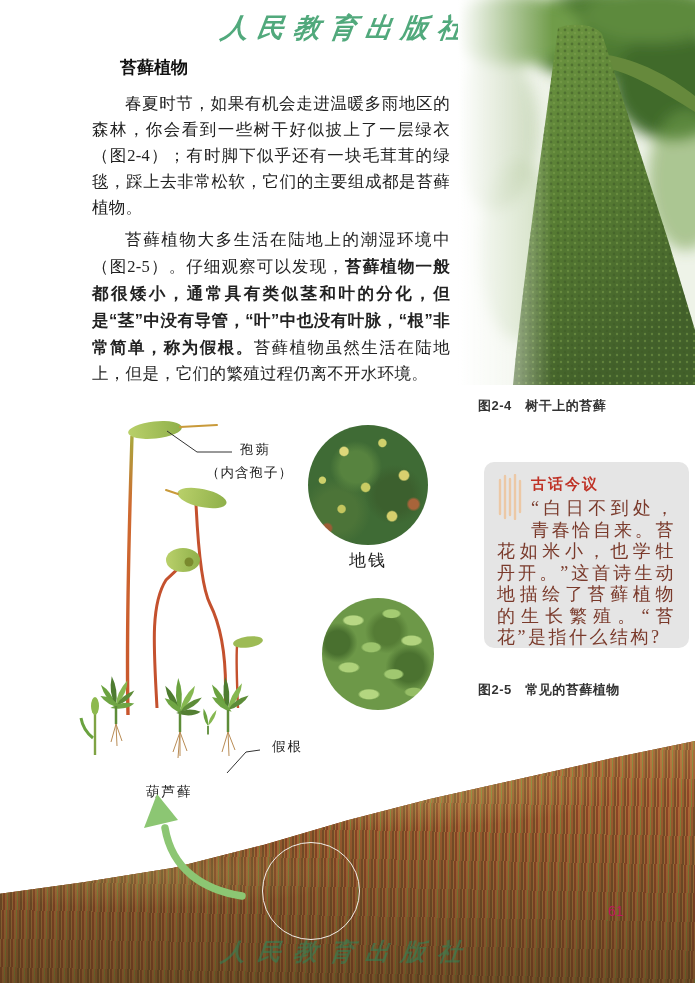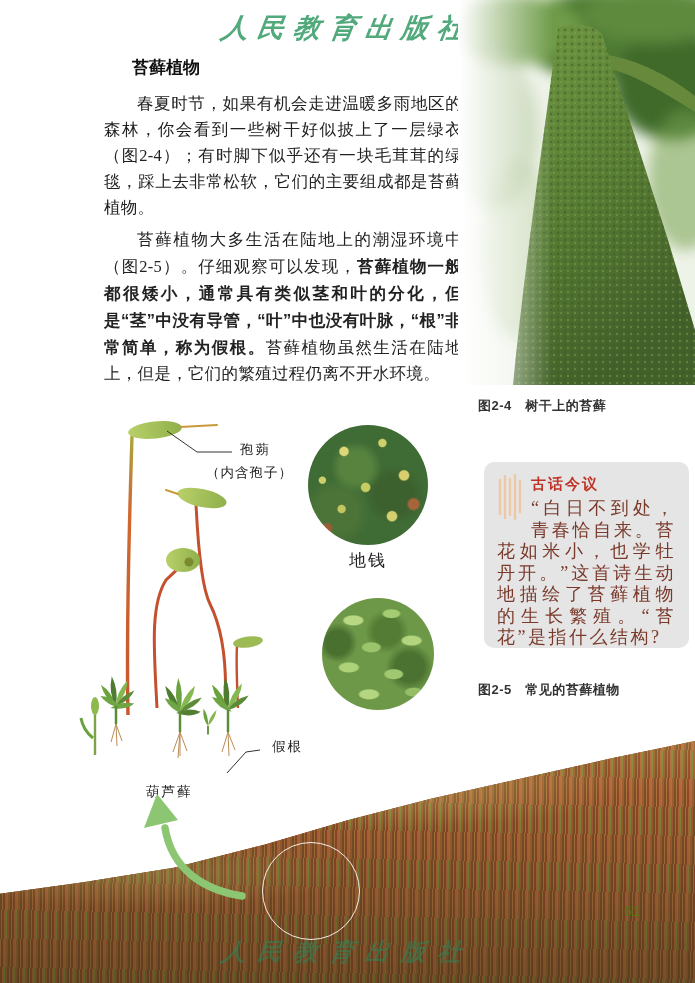--- a/index.html
+++ b/index.html
@@ -7,21 +7,21 @@
        font-family:"Liberation Serif","DejaVu Serif",serif;color:#222;}
   .page{position:relative;width:695px;height:983px;background:#fff;}
 
   
   .logo{position:absolute;left:0;top:10px;width:695px;text-align:center;
         font-family:"DejaVu Serif",serif;font-style:italic;font-weight:700;
         font-size:27px;color:#3fa06e;letter-spacing:9px;transform:skewX(-8deg);
         opacity:.9;}
 
   
-  .textcol{position:absolute;left:92px;top:56px;width:358px;margin-left:12px;}
+  .textcol{position:absolute;left:92px;top:56px;width:358px;}
   .heading{font-family:"Liberation Sans","DejaVu Sans",sans-serif;
            font-weight:700;font-size:17px;color:#111;margin:0 0 12px 28px;}
   .para{font-size:16.5px;line-height:26px;text-align:justify;
         text-indent:2em;margin:0 0 6px 0;letter-spacing:.3px;}
   .para .bold{font-family:"Liberation Sans","DejaVu Sans",sans-serif;
               font-weight:700;}
 
   
   .treephoto{position:absolute;left:458px;top:0;width:237px;height:385px;}
   .figcap{position:absolute;font-size:13px;color:#333;
@@ -100,22 +100,22 @@
   .bp-topglow{position:absolute;left:0;top:695px;width:695px;height:288px;
     clip-path:polygon(0 69%,12% 65%,25% 60%,38% 52%,50% 43.5%,62% 36%,75% 29%,
                       88% 22%,100% 16%,100% 100%,0 100%);
     background:
       radial-gradient(ellipse 340px 60px at 55% 32%,rgba(200,210,120,.35),transparent 70%),
       radial-gradient(ellipse 300px 50px at 20% 62%,rgba(190,200,110,.25),transparent 70%);
     pointer-events:none;}
   .annot-circle{position:absolute;left:262px;top:842px;width:96px;height:96px;
     border:1.6px solid rgba(255,255,255,.9);border-radius:50%;}
   .arrow{position:absolute;left:130px;top:790px;}
-  .pagenum{position:absolute;left:624px;top:903px;font-size:14px;
-           color:#4d7c0f;font-family:"Liberation Sans",sans-serif;}
+  .pagenum{position:absolute;left:600px;top:903px;font-size:14px;
+           color:#be185d;font-family:"Liberation Sans",sans-serif;padding-left:8px;}
   .watermark{position:absolute;left:0;top:936px;width:695px;text-align:center;
     font-family:"DejaVu Serif",serif;font-style:italic;font-weight:700;
     font-size:24px;color:rgba(36,140,95,.5);letter-spacing:12px;
     transform:skewX(-8deg);}
 </style>
 </head>
 <body>
 
 <div class="page">
 

